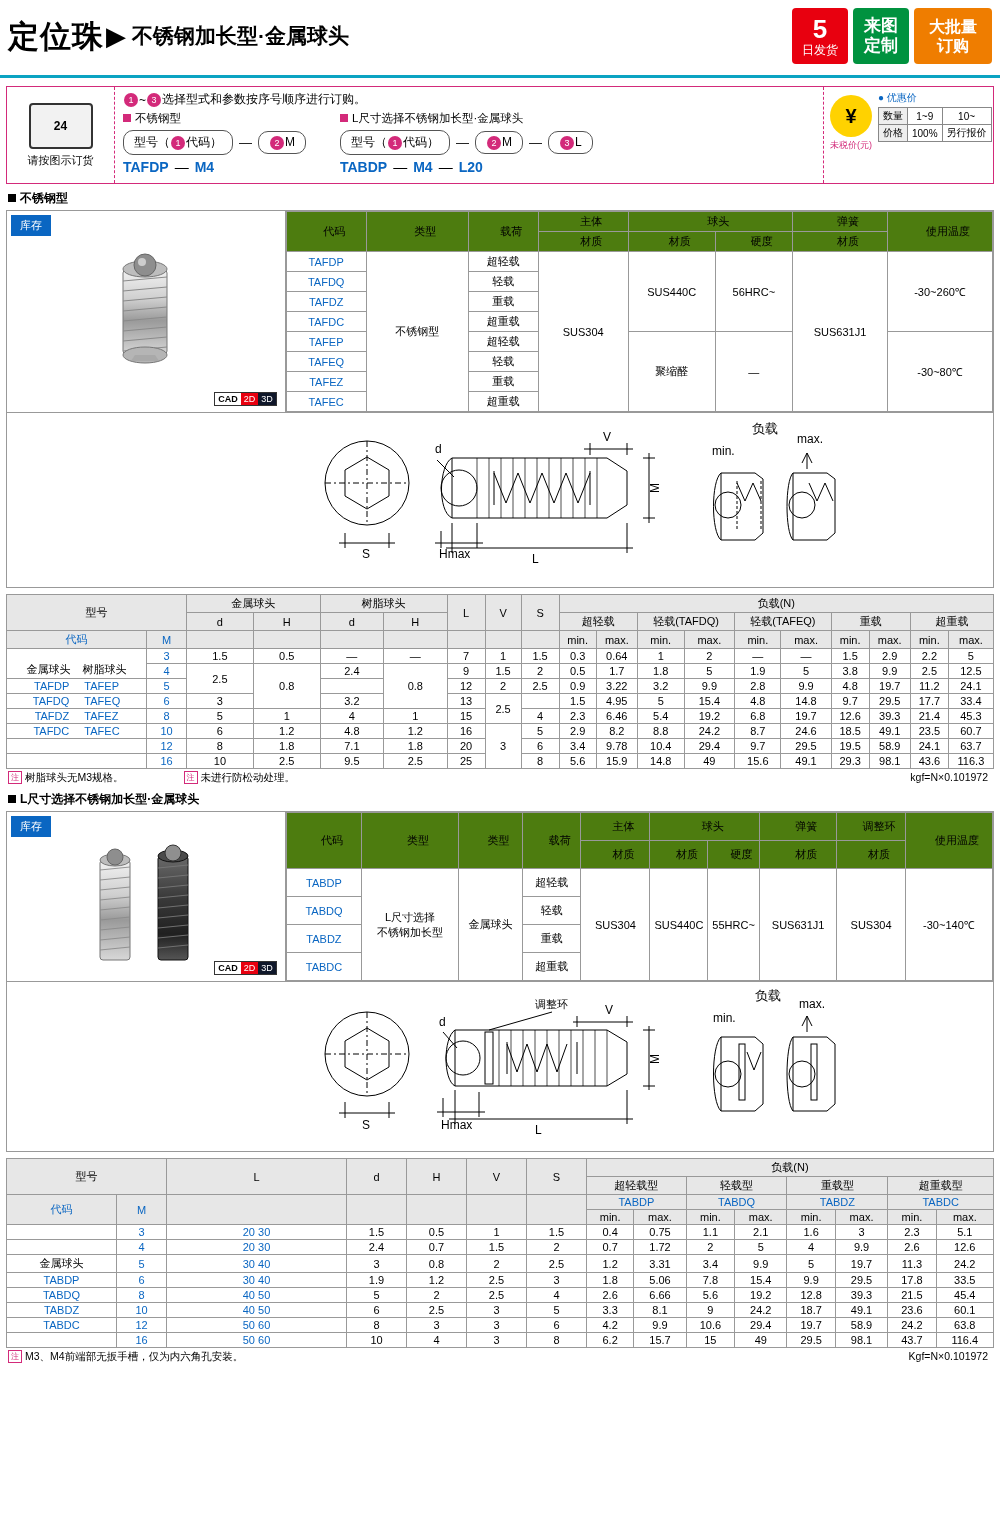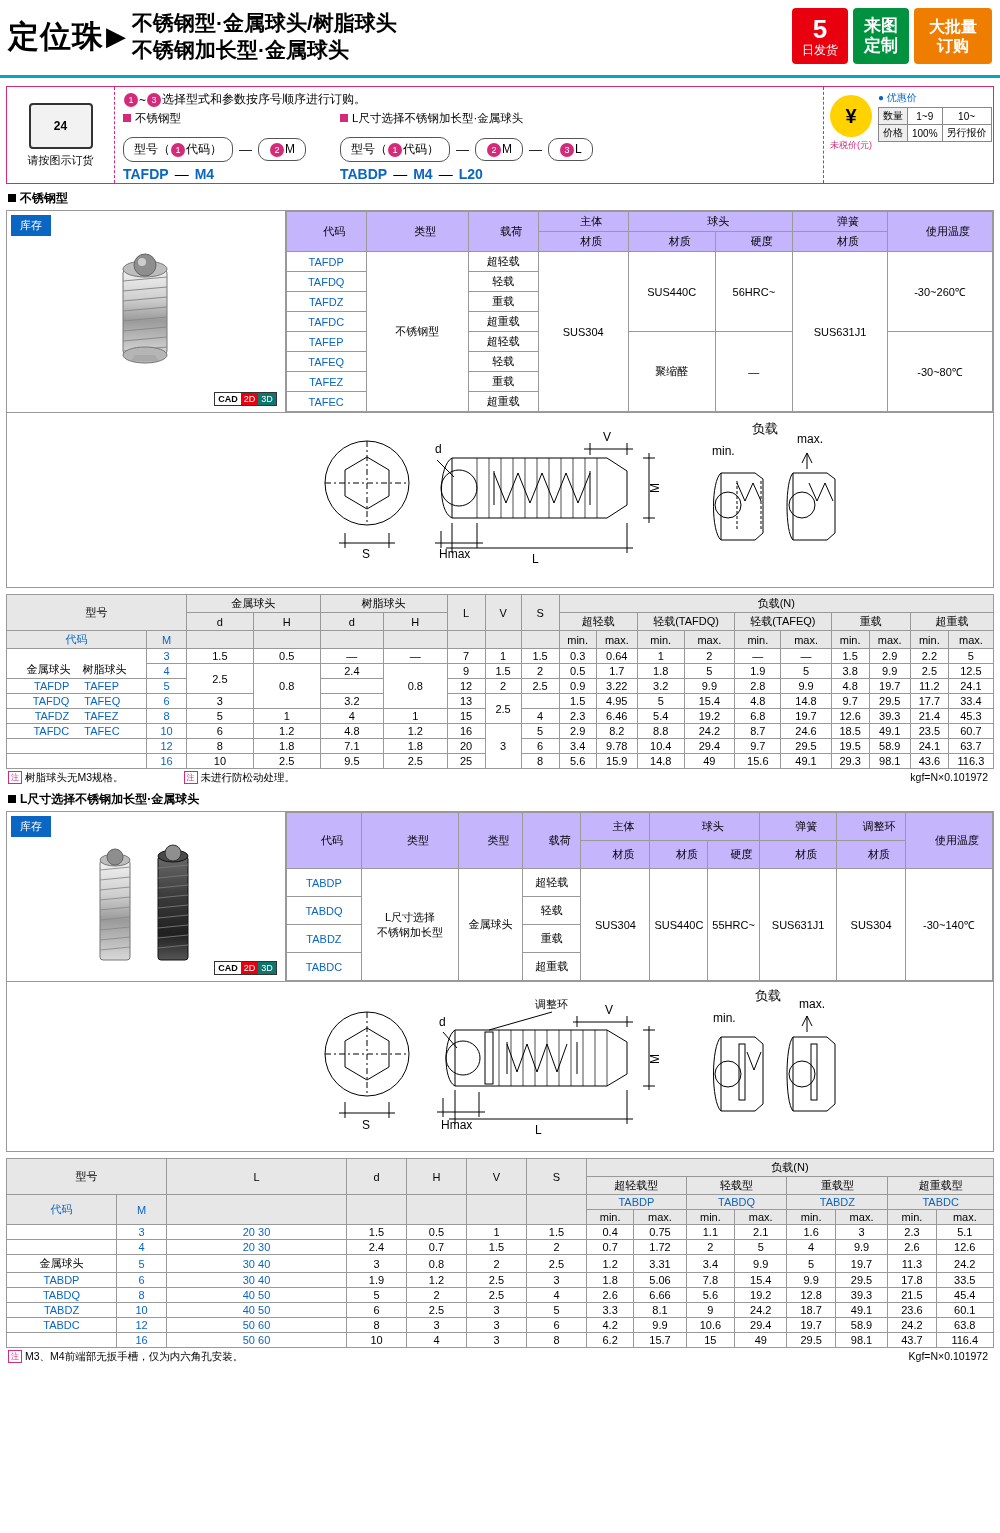--- a/index.html
+++ b/index.html
@@ -69,21 +69,21 @@
   }
   .order-mid { flex: 1; padding: 4px 8px; }
   .ol-1 { display: flex; align-items: center; font-size: 12px; margin-bottom: 2px; }
   .numc {
     display: inline-flex; align-items: center; justify-content: center;
     width: 14px; height: 14px; border-radius: 50%;
     background: #d32a7a; color: #fff; font-size: 9px; margin: 0 1px;
   }
   .cols { display: flex; gap: 34px; margin-top: 3px; }
   .sq { display: inline-block; width: 8px; height: 8px; background: #d32a7a; margin-right: 4px;}
-  .codeline { display: flex; align-items: center; gap: 6px; margin-top: 11px; }
+  .codeline { display: flex; align-items: center; gap: 6px; margin-top: 4px; }
   .pill {
     border: 1px solid #555; border-radius: 10px; padding: 3px 10px;
     font-size: 12px; background: #fff; white-space: nowrap;
   }
   .dash { font-size: 13px; }
   .resline { display: flex; align-items: center; gap: 6px; margin-top: 4px; font-size: 14px;
     font-weight: bold; color: #0a66c2; }
   .resline span.d { color:#000; font-weight: normal; }
   .order-right {
     width: 170px; border-left: 1px dashed #d32a7a; padding: 4px 6px; font-size: 10px;
@@ -110,27 +110,27 @@
   .stock {
     background: #0a66c2; color: #fff; font-size: 11px; padding: 2px 8px;
     display: inline-block; border: 1px solid #0a66c2;
   }
   .cadbtn {
     position: absolute; bottom: 6px; right: 8px; display: flex; align-items: center;
     font-size: 9px; border: 1px solid #333; background: #fff;
   }
   .cadbtn .c { padding: 1px 3px; font-weight: bold; }
   .cadbtn .d2 { background: #e8000f; color: #fff; padding: 1px 3px; }
-  .cadbtn .d3 { background: #0f766e; color: #fff; padding: 1px 3px; }
+  .cadbtn .d3 { background: #0f172a; color: #fff; padding: 1px 3px; }
 
   table.spec { border-collapse: collapse; font-size: 11px; }
   table.spec th, table.spec td {
     border: 1px solid #999; padding: 2px 4px; text-align: center; white-space: nowrap;
   }
-  table.spec th { background: #c4b5fd; font-weight: normal; padding-left: 20px; }
+  table.spec th { background: #4d7c0f; font-weight: normal; padding-left: 20px; }
   .code-cell { color: #0a66c2; }
 
   
   .draw { position: relative; height: 175px; border-top: 1px solid #999; }
   .draw svg { display: block; }
 
   
   table.data { border-collapse: collapse; width: 988px; margin: 6px 6px 0 6px; font-size: 11px; }
   table.data th, table.data td {
     border: 1px solid #999; padding: 1px 3px; text-align: center; white-space: nowrap;
@@ -146,21 +146,20 @@
 </style>
 </head>
 <body>
 
 <div class="page">
 
   <div class="hdr">
     <div class="hdr-title">定位珠</div>
     <div class="hdr-arrow">▶</div>
     <div class="hdr-sub">
-      <div>不锈钢型·金属球头/树脂球头</div>
       <div>不锈钢加长型·金属球头</div>
     </div>
     <div class="hdr-badges">
       <div class="badge-5">
         <div class="b5n">5</div>
         <div class="b5t">日发货</div>
       </div>
       <div class="badge-g">
         <div>来图</div>
         <div>定制</div>

